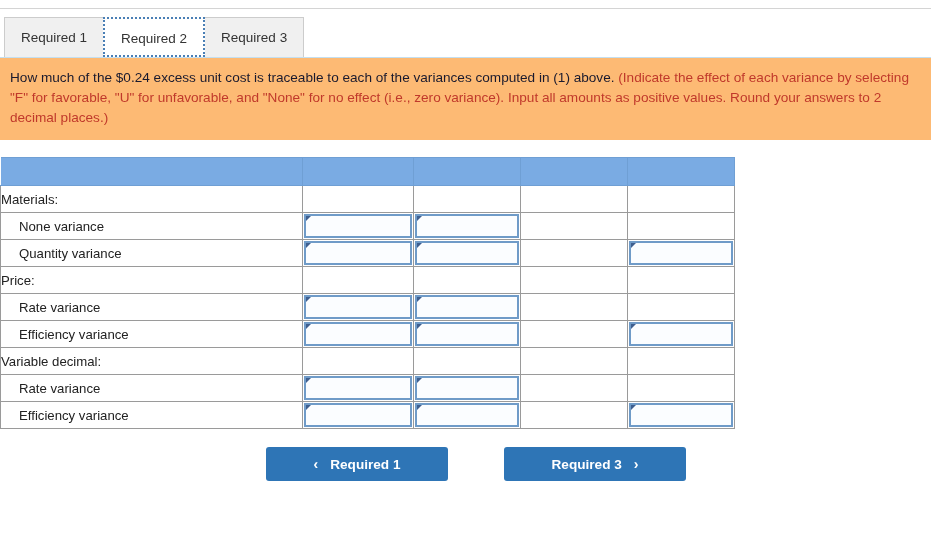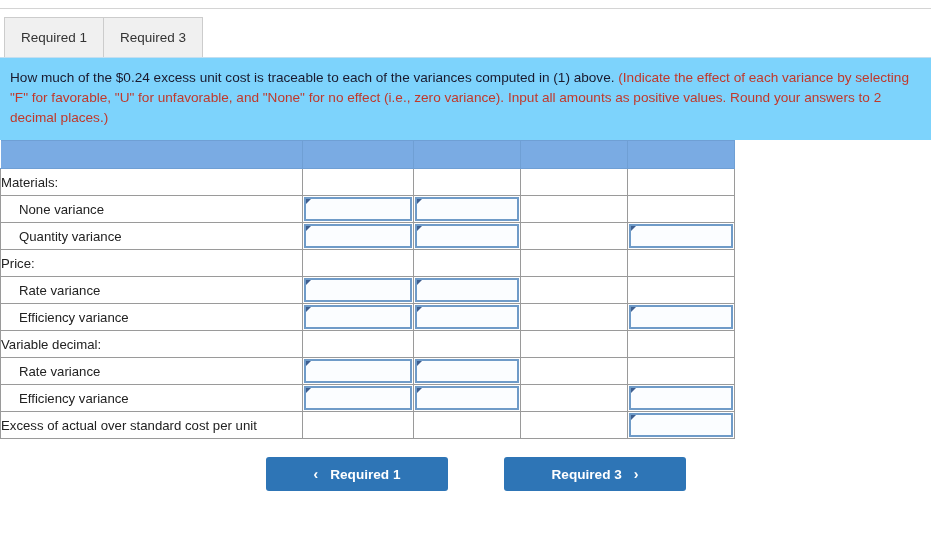--- a/index.html
+++ b/index.html
@@ -56,34 +56,35 @@
   .tab.active {
     background: #ffffff;
     border: 2px dotted #4a7fb5;
     border-bottom: 2px dotted #4a7fb5;
     z-index: 3;
     color: #333333;
   }
 
   
   .banner {
-    background: #7dd3fc;
+    background: #fdba74;
     border-top: 1px solid #c4dff0;
     padding: 10px 14px 12px 10px;
     font-size: 13.6px;
     line-height: 20px;
     color: #1a1a2e;
     box-sizing: border-box;
   }
   .banner .hl {
     color: #c0392b;
   }
 
   
   .tablewrap {
+    padding-top: 17px;
     border-radius: 32px;
   }
   table.vartable {
     border-collapse: collapse;
     table-layout: fixed;
     width: 734px;
     font-size: 13.2px;
     color: #222222;
   }
   table.vartable col.c0 { width: 302px; }
@@ -171,20 +172,21 @@
   .chev { font-size: 14px; font-weight: bold; line-height: 1; }
 </style>
 </head>
 <body>
 
 <div class="topstrip"></div>
 
 <div class="tabbar">
   <div class="tabs">
     <div class="tab">Required 1</div>
+    <div class="tab active">Required 2</div>
     <div class="tab">Required 3</div>
   </div>
 </div>
 
 <div class="banner">
   <span>How much of the $0.24 excess unit cost is traceable to each of the variances computed in (1) above. </span><span class="hl">(Indicate the effect of each variance by selecting "F" for favorable, "U" for unfavorable, and "None" for no effect (i.e., zero variance). Input all amounts as positive values. Round your answers to 2 decimal places.)</span>
 </div>
 
 <div class="tablewrap">
   <table class="vartable">
@@ -321,31 +323,20 @@
               <span class="tri"></span>
             </div>
           </td>
           <td class="underline"></td>
           <td class="fld underline">
             <div class="inputbox">
               <span class="tri"></span>
             </div>
           </td>
         </tr>
-        <tr>
-          <td class="lbl">Excess of actual over standard cost per unit</td>
-          <td class="dblbottom"></td>
-          <td class="dblbottom"></td>
-          <td class="dblbottom topbar"></td>
-          <td class="fld dblbottom topbar">
-            <div class="inputbox">
-              <span class="tri"></span>
-            </div>
-          </td>
-        </tr>
       </tbody>
   </table>
 </div>
 
 <div class="navrow">
   <button class="navbtn">
     <span class="chev">‹</span>
     <span>Required 1</span>
   </button>
   <button class="navbtn">

